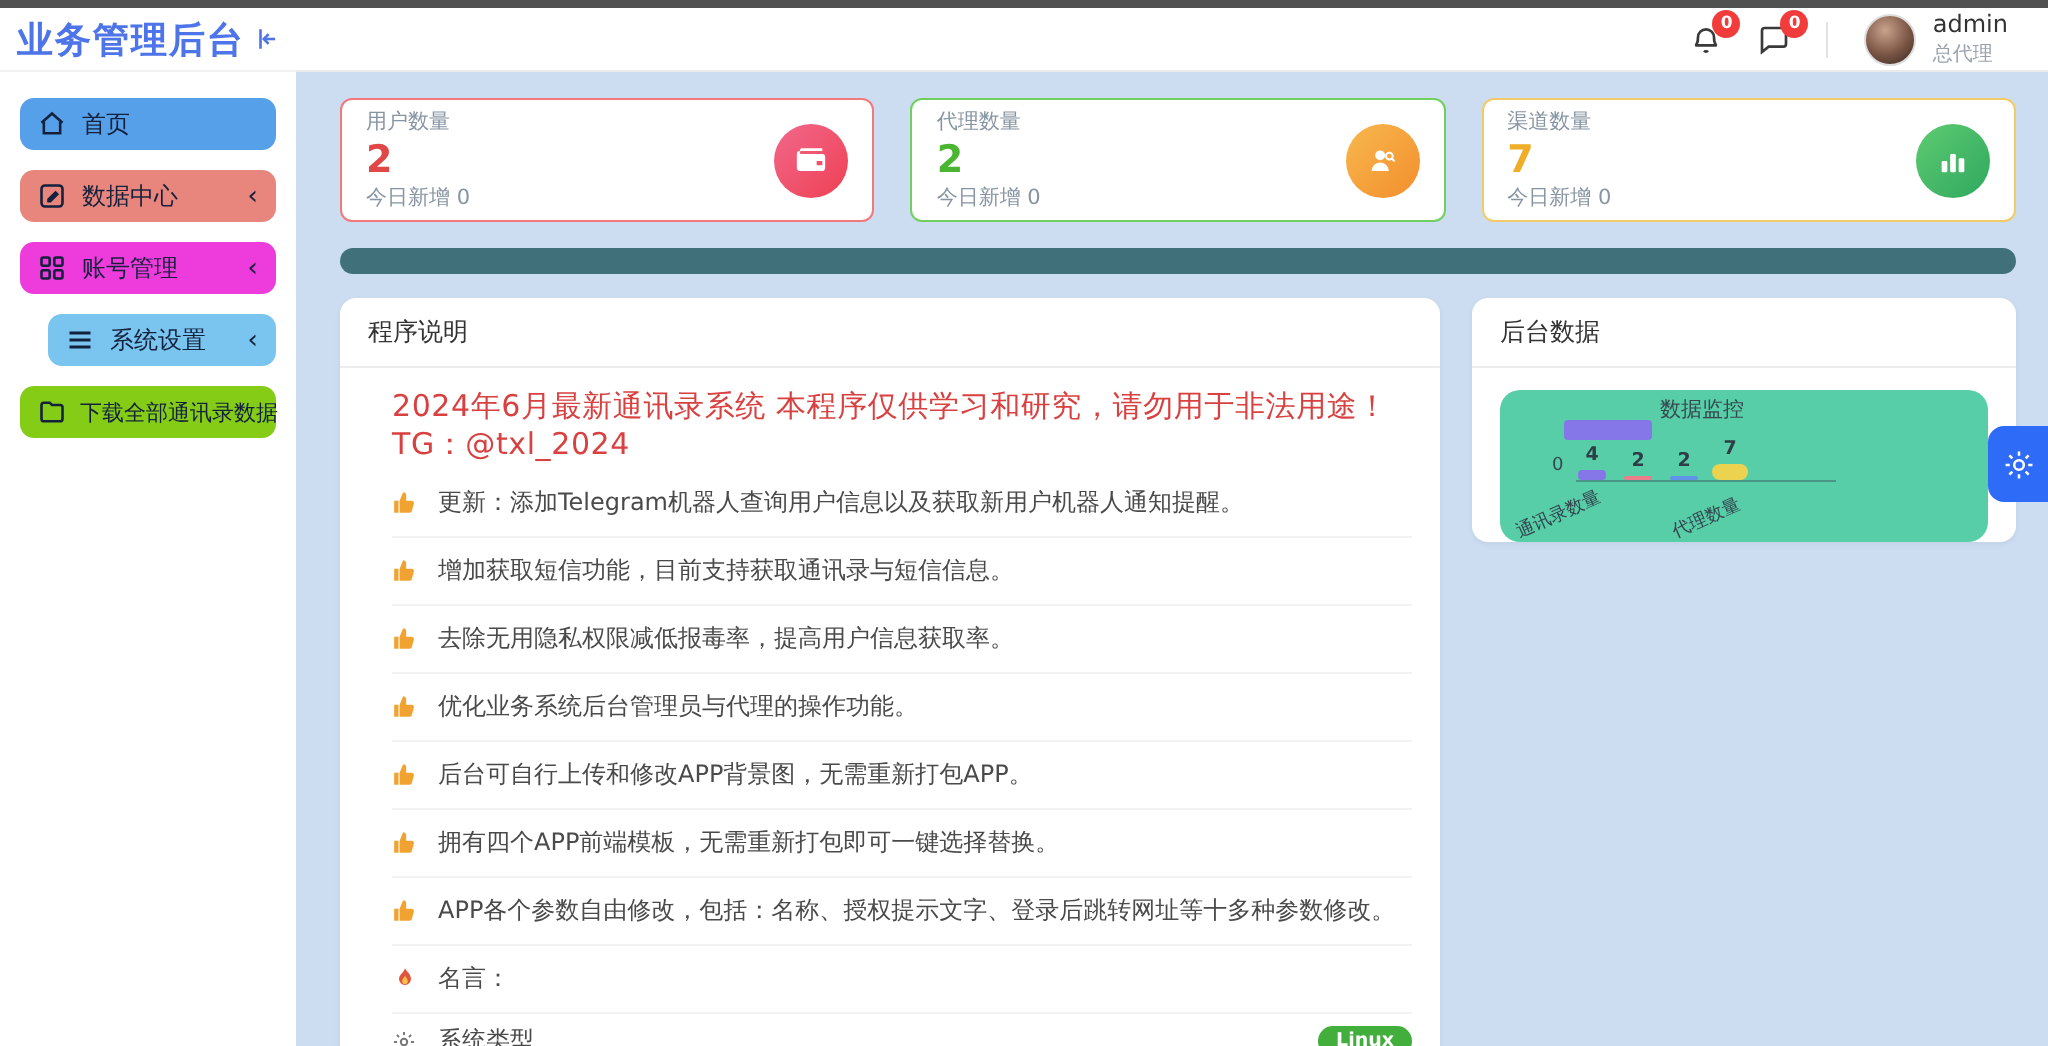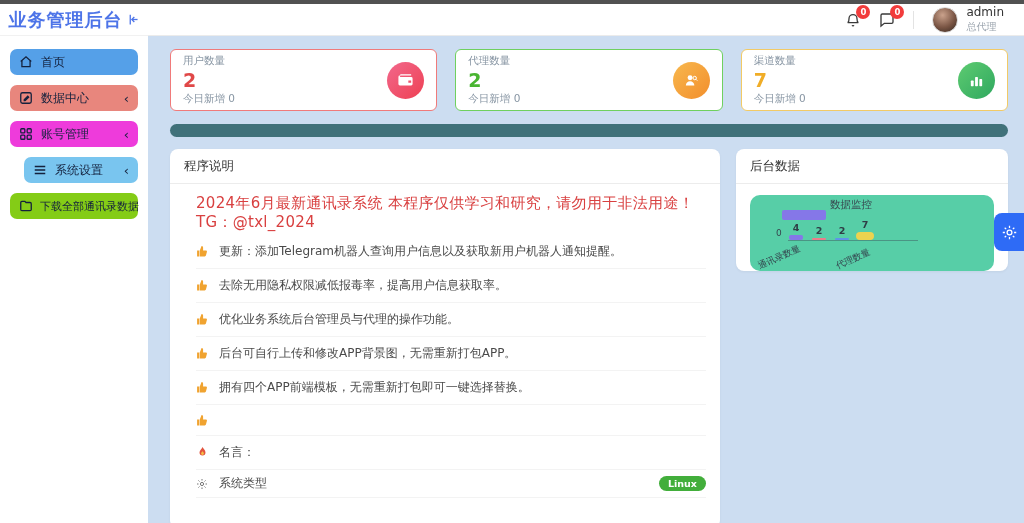--- a/index.html
+++ b/index.html
@@ -235,20 +235,28 @@
                 </svg>
               </span>
             <span>更新：添加Telegram机器人查询用户信息以及获取新用户机器人通知提醒。</span>
           </div>
           <div class="p-row">
             <span class="ico">
                 <svg width="13" height="13" viewBox="0 0 24 24" fill="#f0a330">
                   <path d="M2 10h4v11H2zM7 21h9.2c1 0 1.9-.7 2.1-1.6l1.9-6.9c.3-1.3-.7-2.5-2-2.5h-5.1V4.8C13.1 3.2 11.9 2 10.3 2L7 10z"></path>
                 </svg>
               </span>
+            <span>增加获取短信功能，目前支持获取通讯录与短信信息。</span>
+          </div>
+          <div class="p-row">
+            <span class="ico">
+                <svg width="13" height="13" viewBox="0 0 24 24" fill="#f0a330">
+                  <path d="M2 10h4v11H2zM7 21h9.2c1 0 1.9-.7 2.1-1.6l1.9-6.9c.3-1.3-.7-2.5-2-2.5h-5.1V4.8C13.1 3.2 11.9 2 10.3 2L7 10z"></path>
+                </svg>
+              </span>
             <span>去除无用隐私权限减低报毒率，提高用户信息获取率。</span>
           </div>
           <div class="p-row">
             <span class="ico">
                 <svg width="13" height="13" viewBox="0 0 24 24" fill="#f0a330">
                   <path d="M2 10h4v11H2zM7 21h9.2c1 0 1.9-.7 2.1-1.6l1.9-6.9c.3-1.3-.7-2.5-2-2.5h-5.1V4.8C13.1 3.2 11.9 2 10.3 2L7 10z"></path>
                 </svg>
               </span>
             <span>优化业务系统后台管理员与代理的操作功能。</span>
           </div>
@@ -267,20 +275,21 @@
                 </svg>
               </span>
             <span>拥有四个APP前端模板，无需重新打包即可一键选择替换。</span>
           </div>
           <div class="p-row">
             <span class="ico">
                 <svg width="13" height="13" viewBox="0 0 24 24" fill="#f0a330">
                   <path d="M2 10h4v11H2zM7 21h9.2c1 0 1.9-.7 2.1-1.6l1.9-6.9c.3-1.3-.7-2.5-2-2.5h-5.1V4.8C13.1 3.2 11.9 2 10.3 2L7 10z"></path>
                 </svg>
               </span>
+            <span>APP各个参数自由修改，包括：名称、授权提示文字、登录后跳转网址等十多种参数修改。</span>
           </div>
           <div class="p-row">
             <span class="ico">
                 <svg width="13" height="13" viewBox="0 0 24 24">
                   <path d="M12 2c1.5 3.5 5.5 5 5.5 10a5.5 5.5 0 01-11 0C6.5 8 10.5 6.5 12 2z" fill="#e2543e"></path>
                   <path d="M12 9c.8 1.8 2.6 2.6 2.6 5a2.6 2.6 0 01-5.2 0c0-2.4 1.8-3.2 2.6-5z" fill="#f5c044"></path>
                 </svg>
               </span>
             <span>名言：</span>
           </div>

